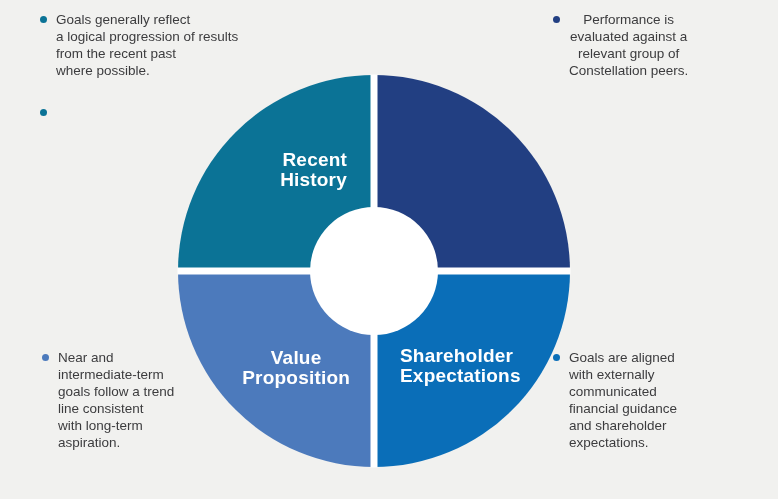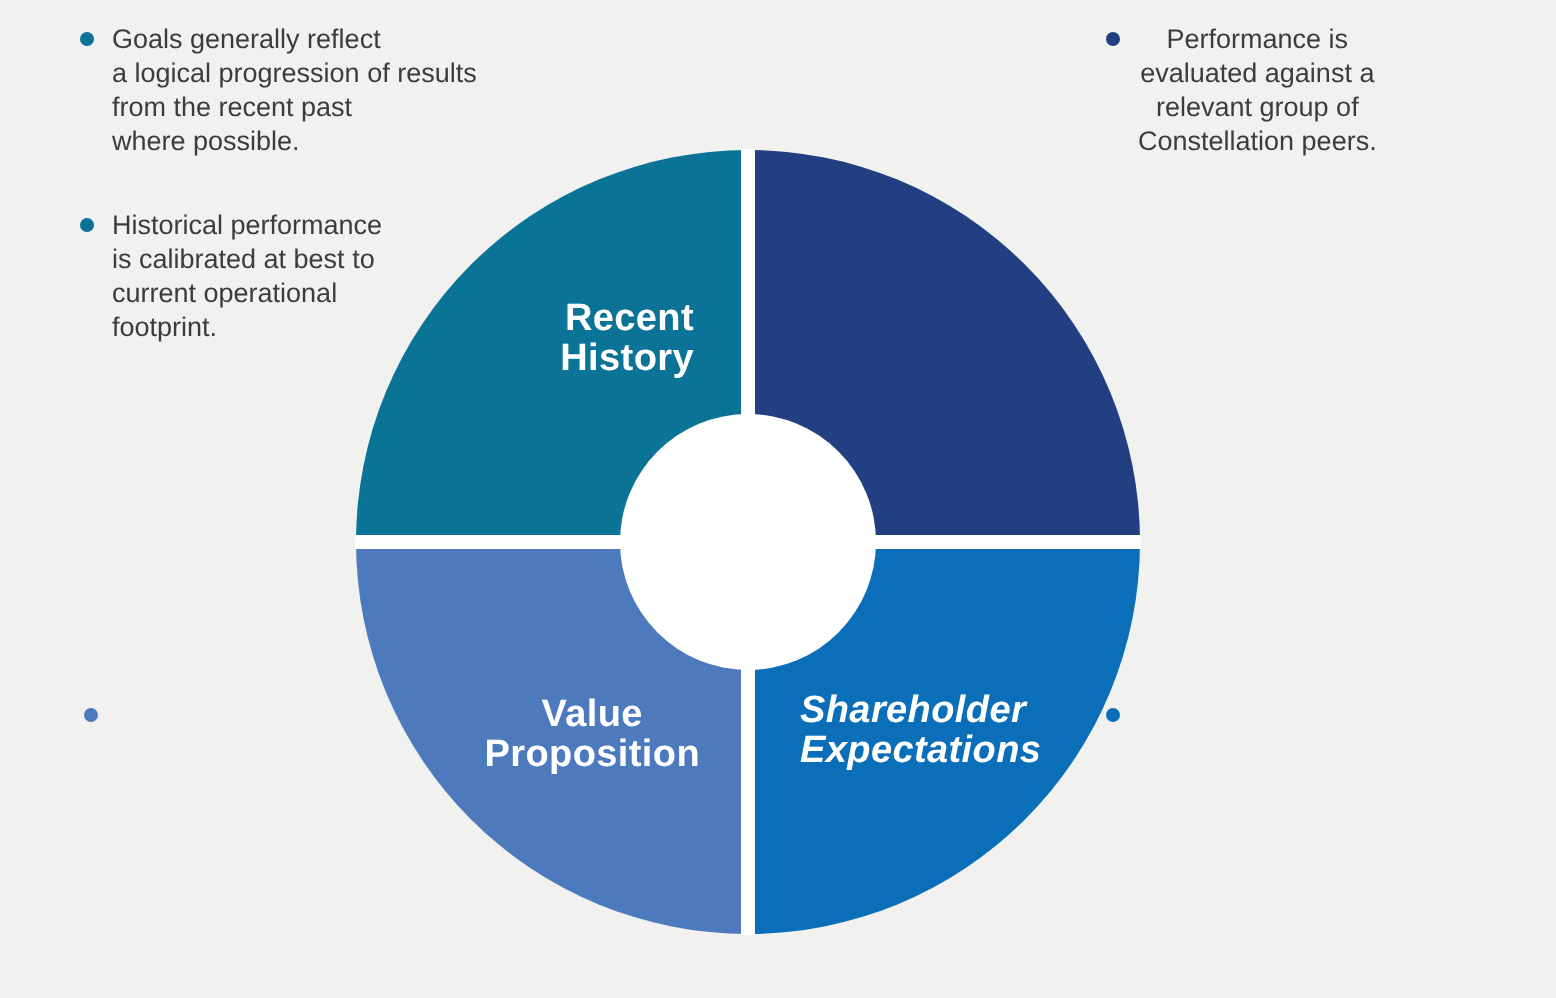--- a/index.html
+++ b/index.html
@@ -29,21 +29,21 @@
     color: #ffffff;
     font-weight: bold;
     font-size: 19px;
     line-height: 20px;
     white-space: pre-line;
     letter-spacing: 0.2px;
   }
   .q-label.rh { top: 150px; right: 431px; text-align: right; margin-left: 27px; }
   .q-label.rp { top: 150px; left: 400px; text-align: left; }
   .q-label.vp { top: 348px; right: 428px; text-align: center; }
-  .q-label.se { top: 346px; left: 400px; text-align: left; font-style: italic; }
+  .q-label.se { top: 346px; left: 400px; text-align: left; }
 
   
   .bullets {
     position: absolute;
     display: flex;
     flex-direction: column;
     gap: 25px;
   }
   .bullets.tl { left: 40px;  top: 11px;  width: 225px; }
   .bullets.tr { left: 553px; top: 11px;  width: 205px; text-align: center; }
@@ -101,42 +101,50 @@
   <div class="bullets tl">
     <div class="bullet-item">
       <span class="dot" style="background-color: rgb(11, 115, 150);"></span>
       <span class="bullet-text">Goals generally reflect
 a logical progression of results
 from the recent past
 where possible.</span>
     </div>
     <div class="bullet-item">
       <span class="dot" style="background-color: rgb(11, 115, 150);"></span>
-      <span class="bullet-text">Historical performance
-is calibrated at best to
-current operational
-footprint.</span>
     </div>
   </div>
 
   <div class="bullets tr">
     <div class="bullet-item">
       <span class="dot" style="background-color: rgb(34, 63, 130);"></span>
       <span class="bullet-text">Performance is
 evaluated against a
 relevant group of
 Constellation peers.</span>
     </div>
   </div>
 
   <div class="bullets bl">
     <div class="bullet-item">
       <span class="dot" style="background-color: rgb(76, 122, 188);"></span>
+      <span class="bullet-text">Near and
+intermediate-term
+goals follow a trend
+line consistent
+with long-term
+aspiration.</span>
     </div>
   </div>
 
   <div class="bullets br">
     <div class="bullet-item">
       <span class="dot" style="background-color: rgb(10, 110, 184);"></span>
+      <span class="bullet-text">Goals are aligned
+with externally
+communicated
+financial guidance
+and shareholder
+expectations.</span>
     </div>
   </div>
 
 </div>
 
 </body></html>

